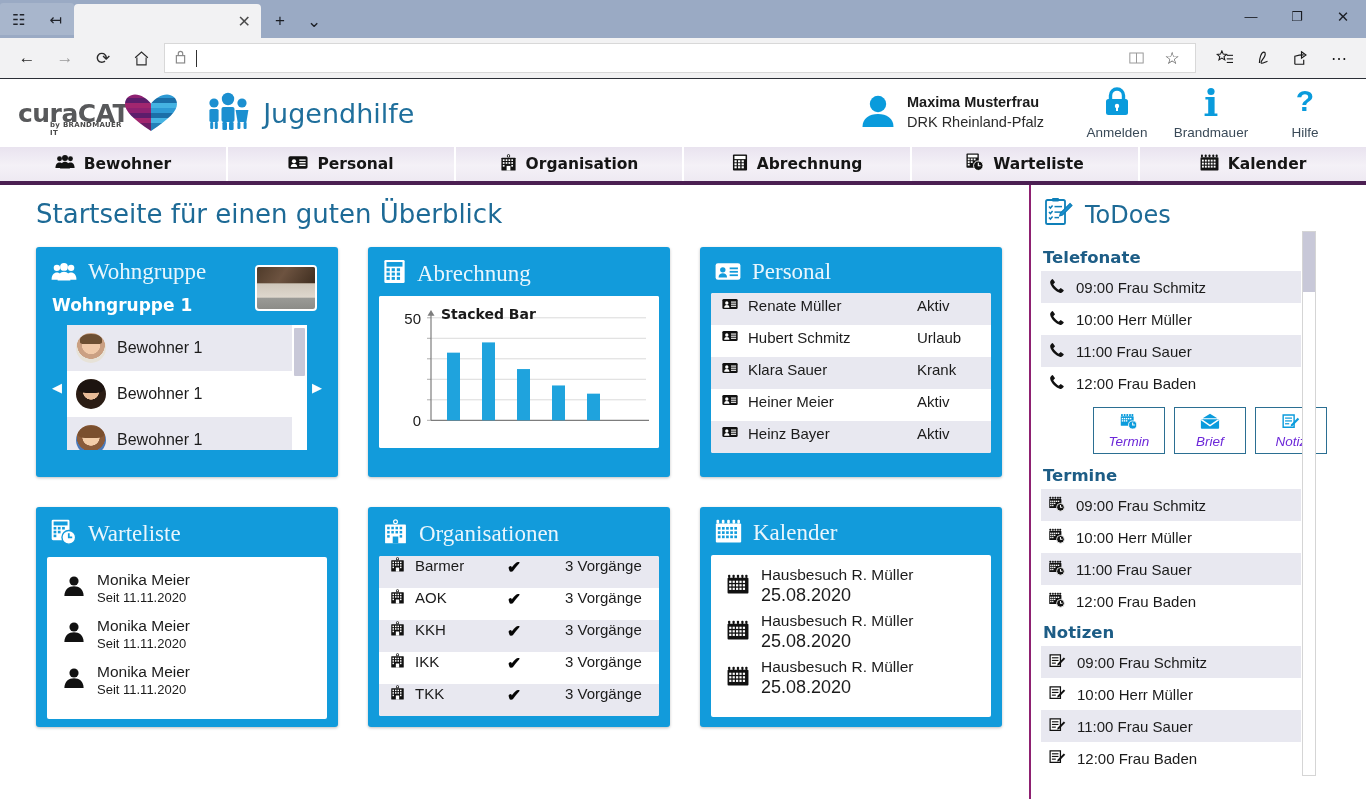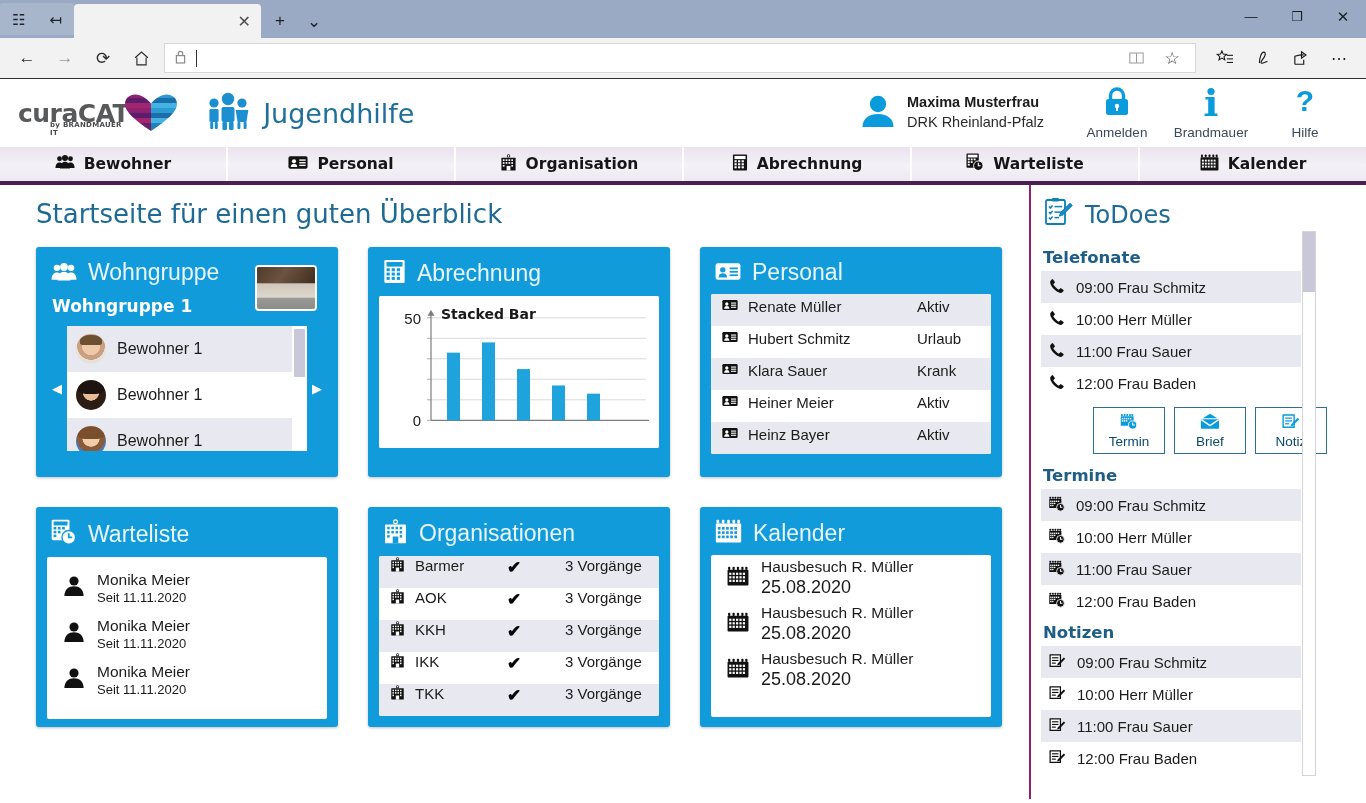--- a/index.html
+++ b/index.html
@@ -151,21 +151,21 @@
     box-shadow: 0 1px 3px rgba(0,0,0,.25);
     padding: 10px 11px 12px 11px;
   }
   .card-head {
     display: flex; align-items: center; gap: 11px;
     padding: 2px 2px 8px 4px; position: relative;
   }
   .card-head .chico { font-size: 25px; color: #ffffff; line-height: 1; }
   .card-head .chtitle {
     font-size: 23px; color: #e9f6fd; font-weight: 400;
-    font-family: Liberation Sans, sans-serif;
+    font-family: Liberation Serif, serif;
   }
   .card-body { background: #ffffff; border-radius: 2px; overflow: hidden; }
 
   
   .card.wohn { height: 230px; position: relative; }
   .wohn-thumb {
     position: absolute; right: 10px; top: 8px;
     width: 62px; height: 46px; border-radius: 4px; overflow: hidden;
     border: 2px solid #ffffff;
     background: linear-gradient(to bottom, #8d7a63 0%, #6d5a45 38%, #cfc7bb 40%, #ded7cd 72%, #9a9a96 74%, #8c8c88 100%);
@@ -244,21 +244,21 @@
   .orow .ocheck { width: 58px; font-size: 17px; color: #050505; font-weight: bold; }
   .orow .ocount { font-size: 15px; color: #1b1b1b; }
 
   
   .card.kal { height: 220px; }
   .krow { display: flex; align-items: center; gap: 12px; height: 46px; padding-left: 16px; }
   .krow .kico { font-size: 22px; color: #111; line-height: 1; }
   .ktexts { display: flex; flex-direction: column; line-height: 1.25; }
   .ktexts .t1 { font-size: 15.5px; color: #1b1b1b; }
   .ktexts .t2 { font-size: 18px; color: #1b1b1b; }
-  .kal-body { height: 162px; }
+  .kal-body { height: 162px; padding-top: 8px; }
 
   
   .sidebar {
     width: 337px; border-left: 2px solid #8e2171;
     background: #ffffff; padding: 12px 0 0 10px;
     position: relative; overflow: hidden;
   }
   .sb-head { display: flex; align-items: center; gap: 12px; padding: 0 0 10px 2px; }
   .sb-head .sbico { font-size: 27px; line-height: 1; color: #0e7fb8; }
   .sb-title { font-size: 24px; color: #1d6a96; font-family: "DejaVu Sans", sans-serif; }
@@ -273,21 +273,21 @@
     font-size: 15px; color: #1b1b1b;
   }
   .sb-item.alt { background: #e8e8f0; }
   .sb-item .sico { font-size: 15px; color: #111; line-height: 1; }
   .sb-btns { display: flex; gap: 9px; padding: 8px 0 6px 52px; }
   .sb-btn {
     width: 72px; height: 47px; border: 1px solid #2b6f92; background: #fff;
     display: flex; flex-direction: column; align-items: center; justify-content: center; gap: 1px;
   }
   .sb-btn .bico { font-size: 16px; color: #0a9bdc; line-height: 1; }
-  .sb-btn .blbl { font-size: 13.5px; color: #0c4a6e; }
+  .sb-btn .blbl { font-size: 13.5px; color: #6d28d9; font-style: italic; }
   .sb-scroll {
     position: absolute; right: 50px; top: 46px; width: 14px;
     height: 545px; border: 1px solid #d5d5d5; background: #fff;
   }
   .sb-scroll .thumb { width: 12px; height: 60px; background: #c8c8d8; }
 </style>
 </head>
 <body>
 
 <div class="browser-titlebar">

